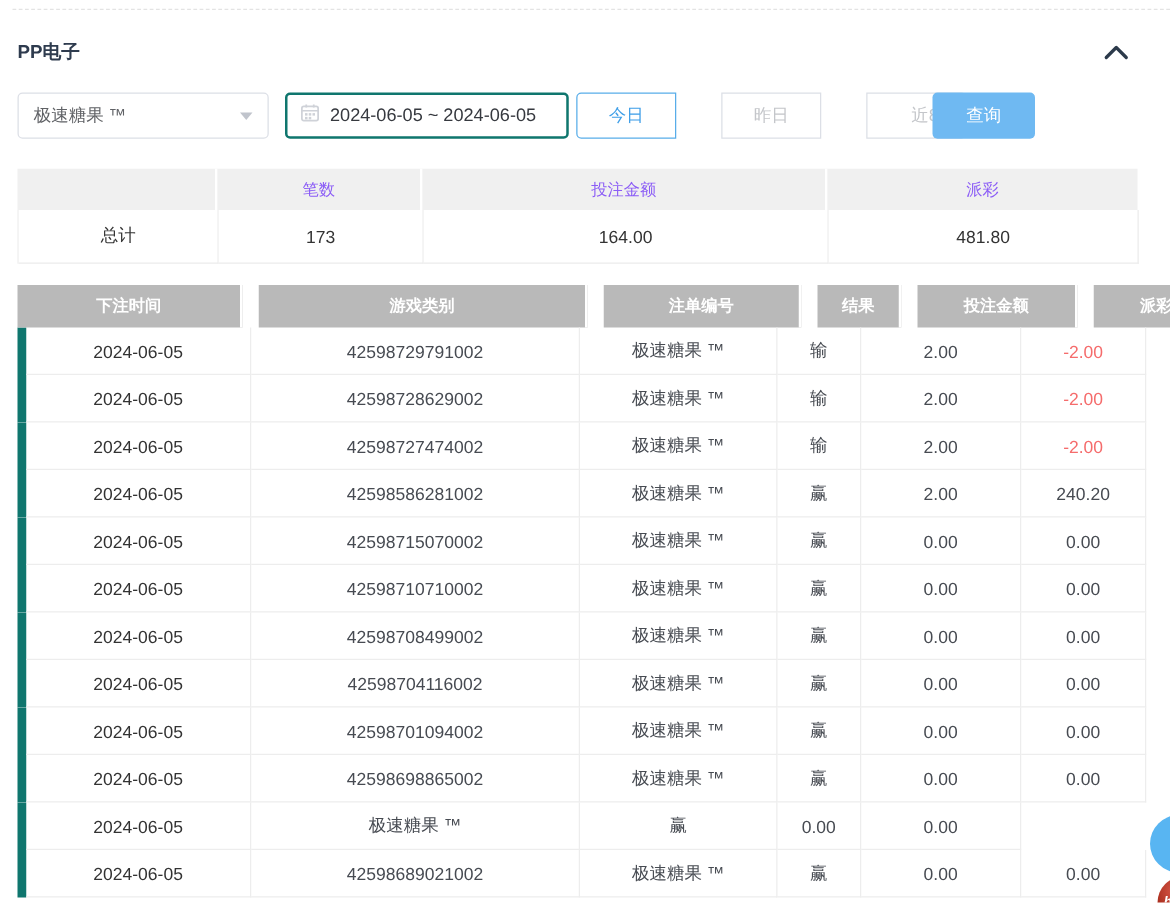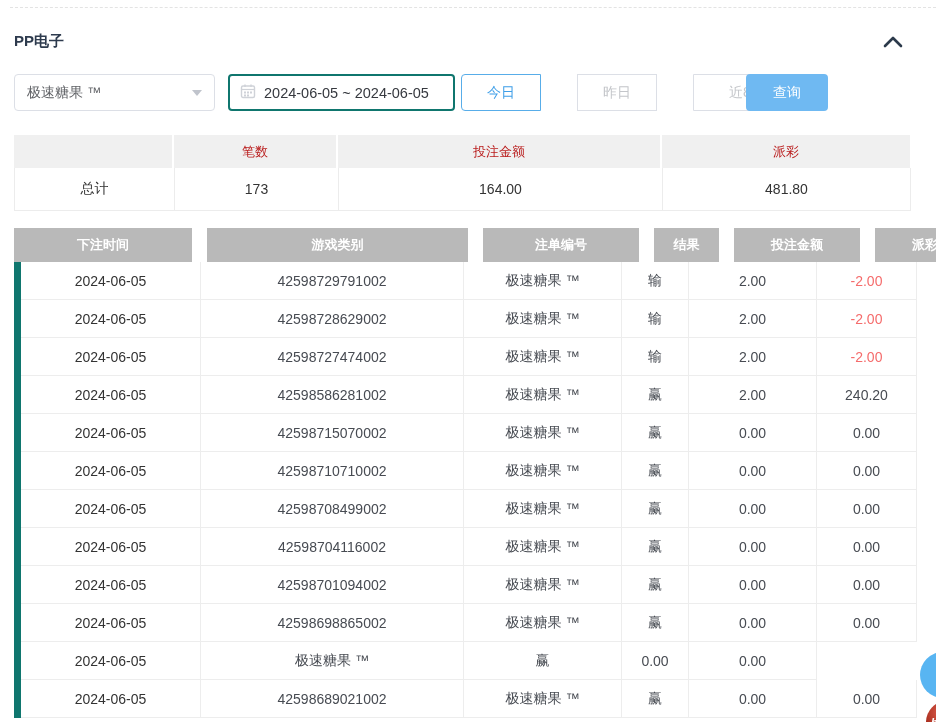--- a/index.html
+++ b/index.html
@@ -31,21 +31,21 @@
   .btn-group button:last-child { border-radius:0 4px 4px 0;padding-left:28px; }
   .btn-group button.active { border-color:#58ade9; color:#3f9fe8; position:relative; z-index:2; }
 
   .search-btn { position:absolute; left:708px; top:74px; width:82px; height:37px;
     background:#6fb9f2; border:none; border-radius:4px; color:#fff; font-size:14px;
     cursor:pointer; font-family:inherit;margin-left:38px; }
 
   
   .summary { position:absolute; left:14px; top:135px; width:896px; }
   .summary-header { display:grid; grid-template-columns:160px 164px 324px 248px; height:33px; }
-  .summary-header .cell { background:#f0f0f0; border-right:2px solid #fff; font-size:13px; color:#b91c1c;
+  .summary-header .cell { background:#f0f0f0; border-right:2px solid #fff; font-size:13px; color:#8b5cf6;
     display:flex; align-items:center; justify-content:center; }
   .summary-header .cell:last-child { border-right:none; }
   .summary-body { display:grid; grid-template-columns:160px 164px 324px 248px; height:43px;
     border-left:1px solid #ececec; }
   .summary-body .cell { border-right:1px solid #ececec; border-bottom:1px solid #ececec;
     font-size:14px; color:#333; display:flex; align-items:center; justify-content:center; background:#fff; }
 
   
   .bets { position:absolute; left:14px; top:228px; width:896px; }
   .bets-header { display:grid; grid-template-columns:180px 263px 158px 67px 128px 100px; height:34px;gap:13px; }

